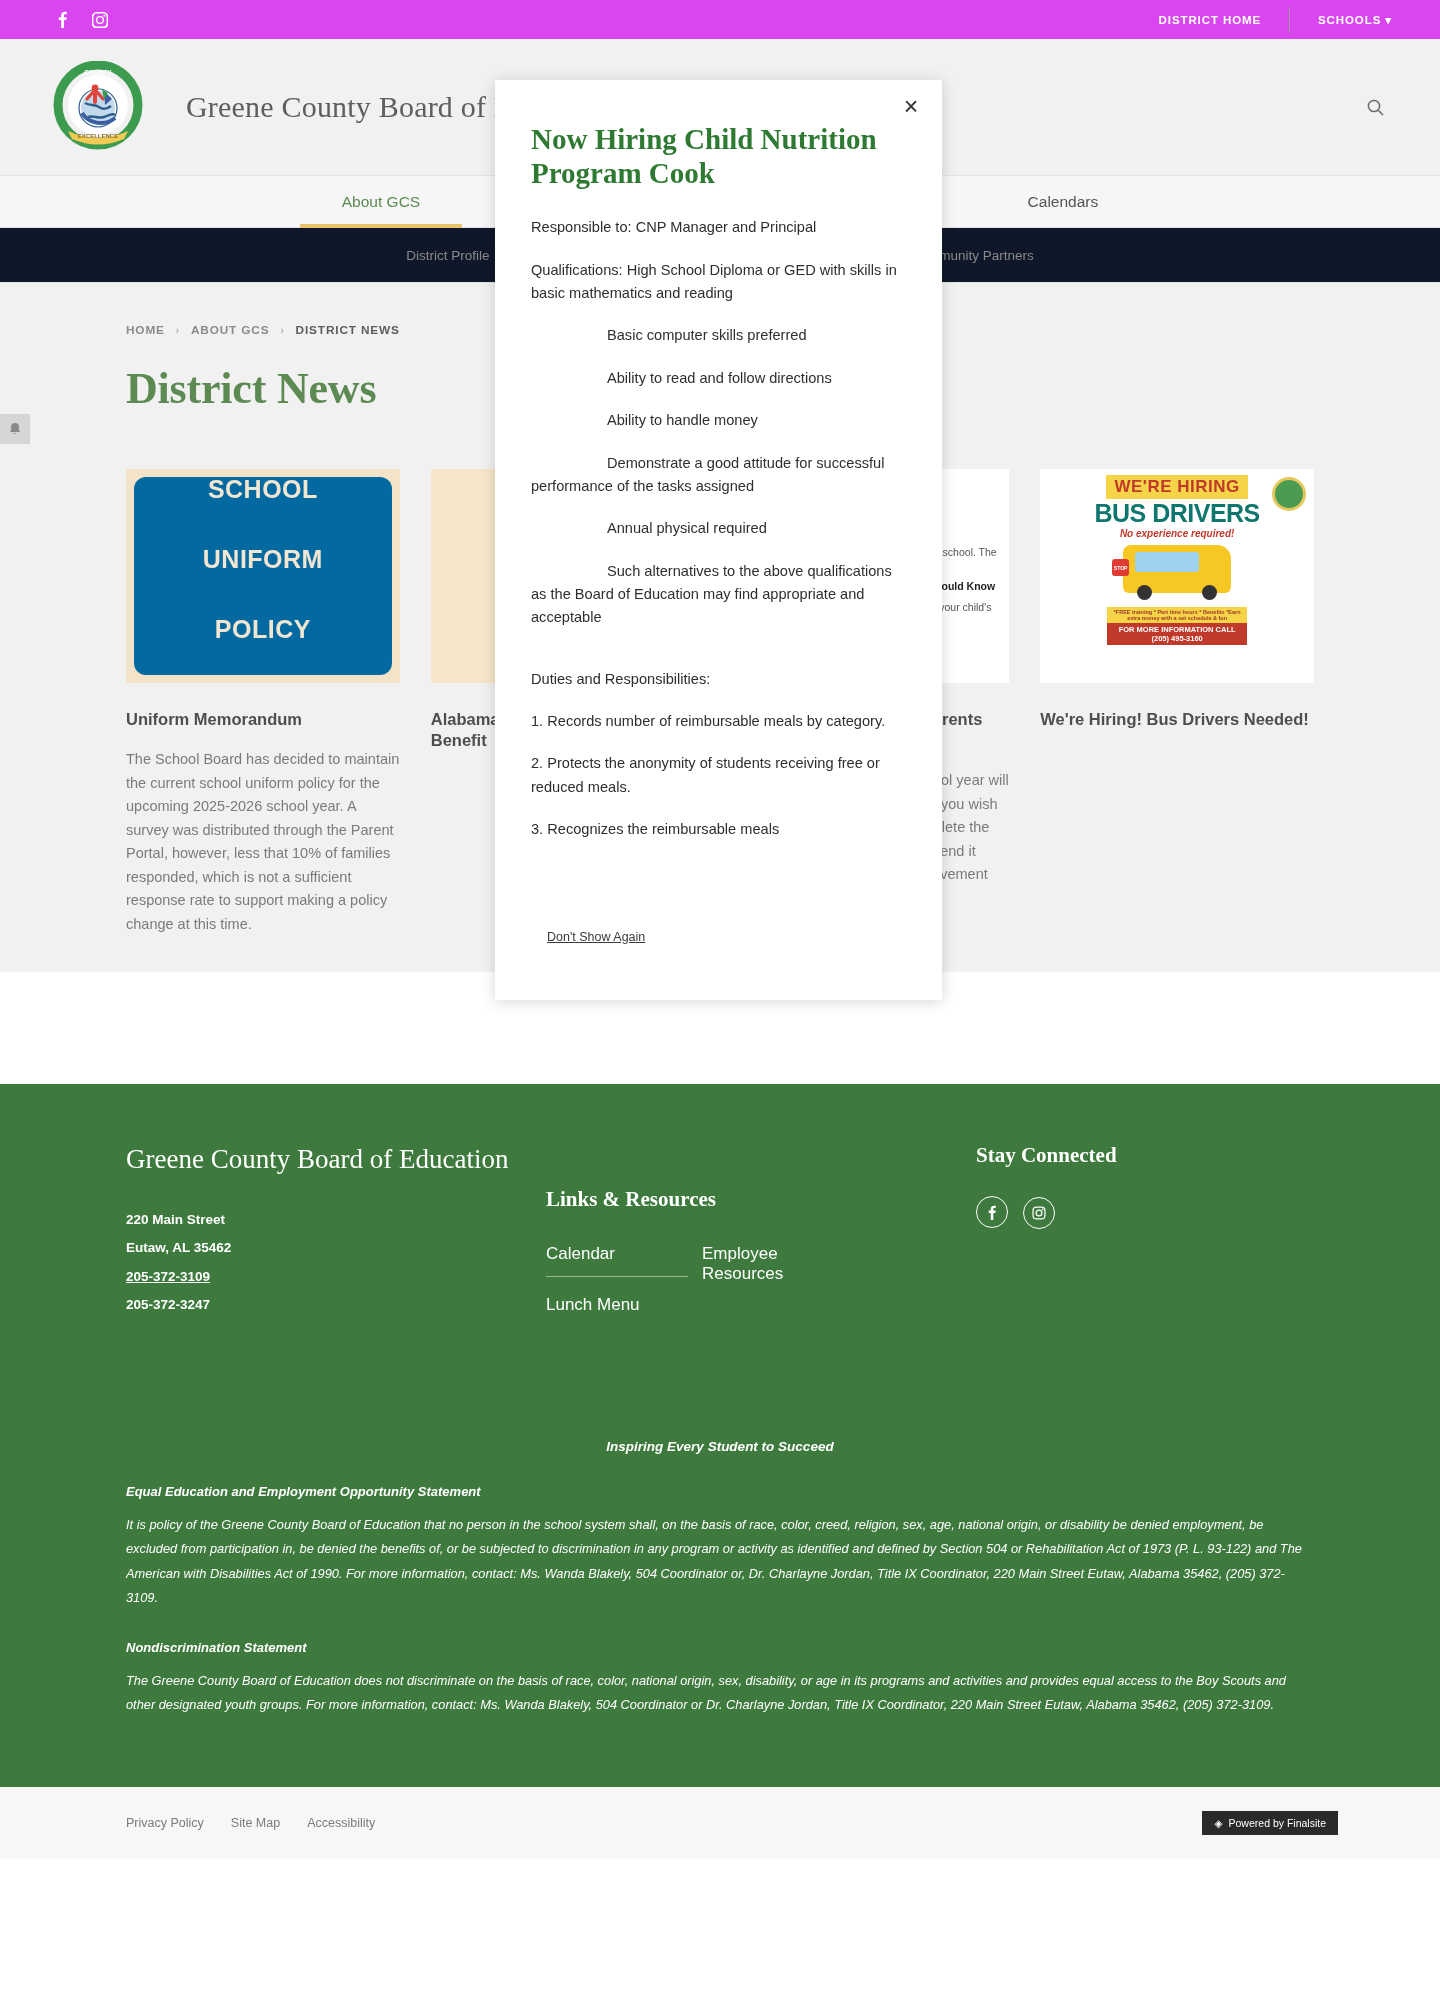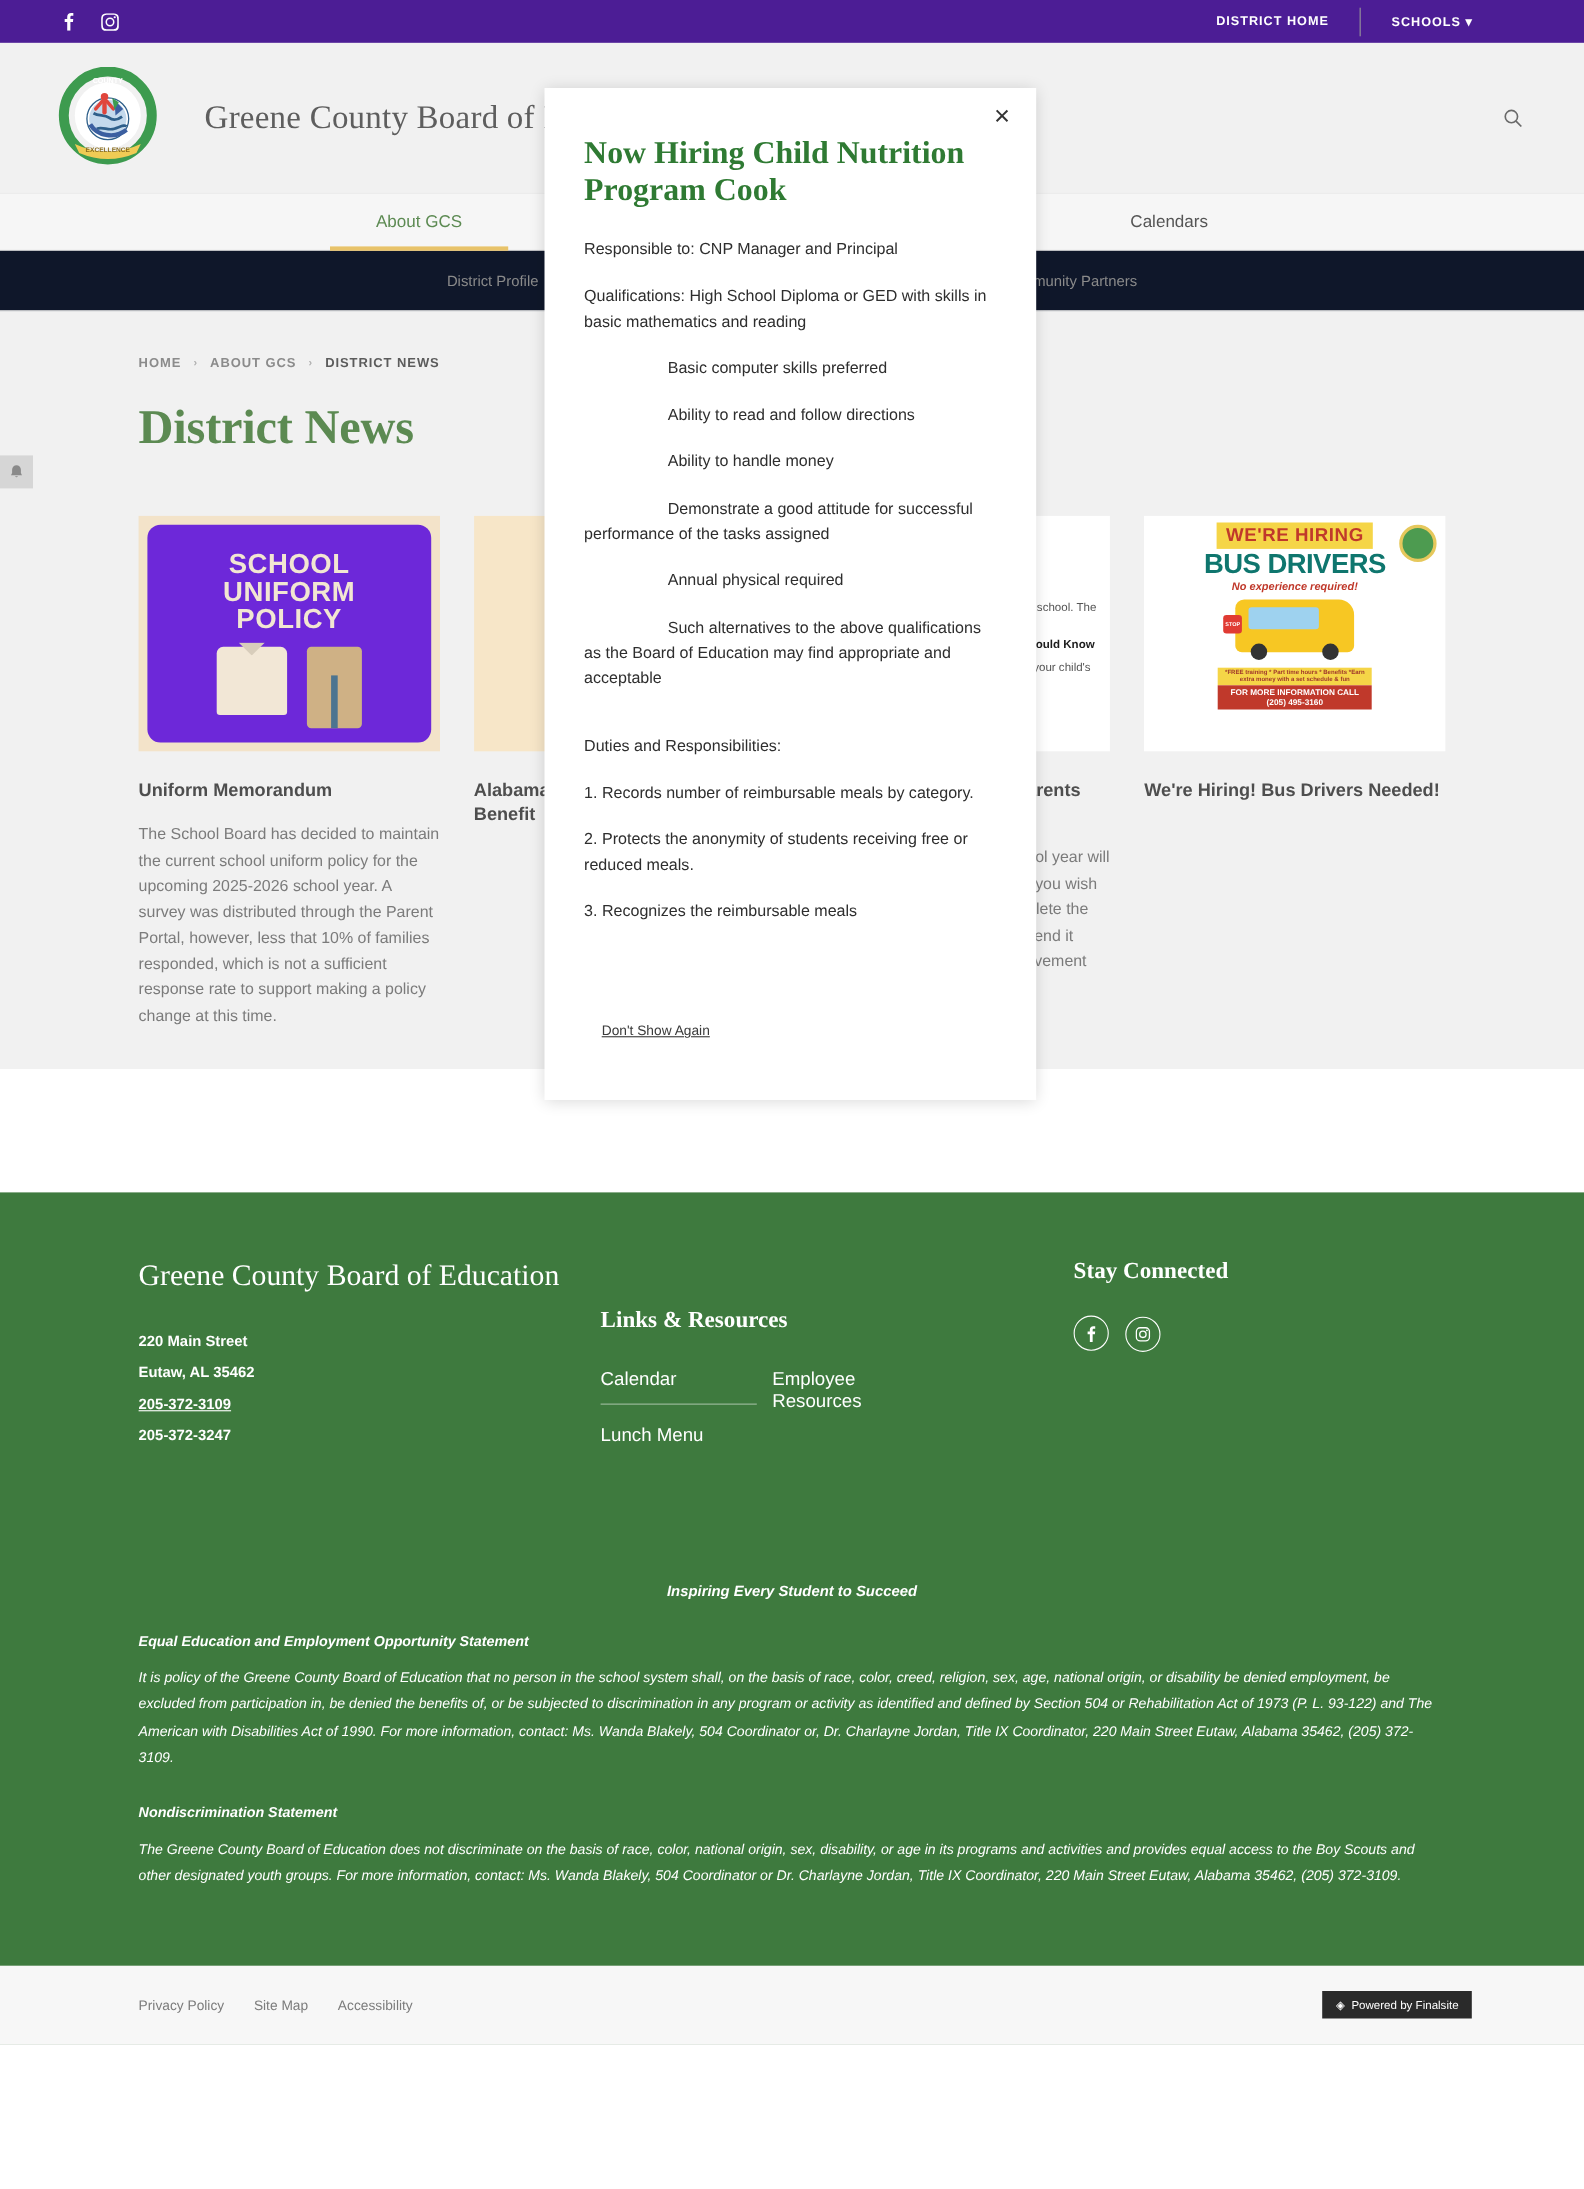--- a/index.html
+++ b/index.html
@@ -7,25 +7,25 @@
   body {
     font-family: "Liberation Sans", sans-serif;
     background: #ffffff;
     color: #3c3c3c;
     position: relative;
   }
 
   
   .utility-bar {
     height: 39px;
-    background: #4c1d95;
+    background: #d946ef;
     display: flex;
     align-items: center;
     justify-content: space-between;
-    padding: 0 73px 0 52px;
+    padding: 0 20px 0 52px;
   }
   .util-social { display: flex; align-items: center; gap: 18px; }
   .util-social .soc {
     width: 20px; height: 20px;
     display: flex; align-items: center; justify-content: center;
     color: #fff;
   }
   .util-social .soc svg { fill: #fff; }
   .util-right { display: flex; align-items: center; gap: 0; }
   .util-link {
@@ -167,25 +167,26 @@
     margin-top: 18px;
     font-size: 14.5px;
     line-height: 1.62;
     color: #7b7b7b;
   }
 
   
   .thumb-uniform { background: #f3e3c9; padding: 8px; }
   .thumb-uniform .inner {
     width: 100%; height: 100%;
-    background: #6d28d9;
+    background: #0369a1;
     border-radius: 12px;
     display: flex; flex-direction: column;
     align-items: center; justify-content: flex-start;
-    padding-top: 24px;
+    padding-top: 0;
+    gap: 45px;
   }
   .thumb-uniform .tl {
     color: #f2e6d2; font-weight: 800; font-size: 25px;
     letter-spacing: .5px; line-height: 1.0; text-align: center;
   }
   .uni-clothes { display: flex; gap: 18px; margin-top: 12px; align-items: flex-start; }
   .polo { width: 64px; height: 62px; background: #f2e7d6; border-radius: 6px 6px 3px 3px; position: relative; }
   .polo:before { content:""; position:absolute; top:-4px; left:20px; width:24px; height:12px; background:#d8cdbb; clip-path: polygon(0 0,100% 0,50% 100%); }
   .pants { width: 50px; height: 74px; background: #cfb185; border-radius: 4px; position: relative; }
   .pants:after { content:""; position:absolute; left:22px; top:26px; width:6px; height:48px; background:#4c7490; }

